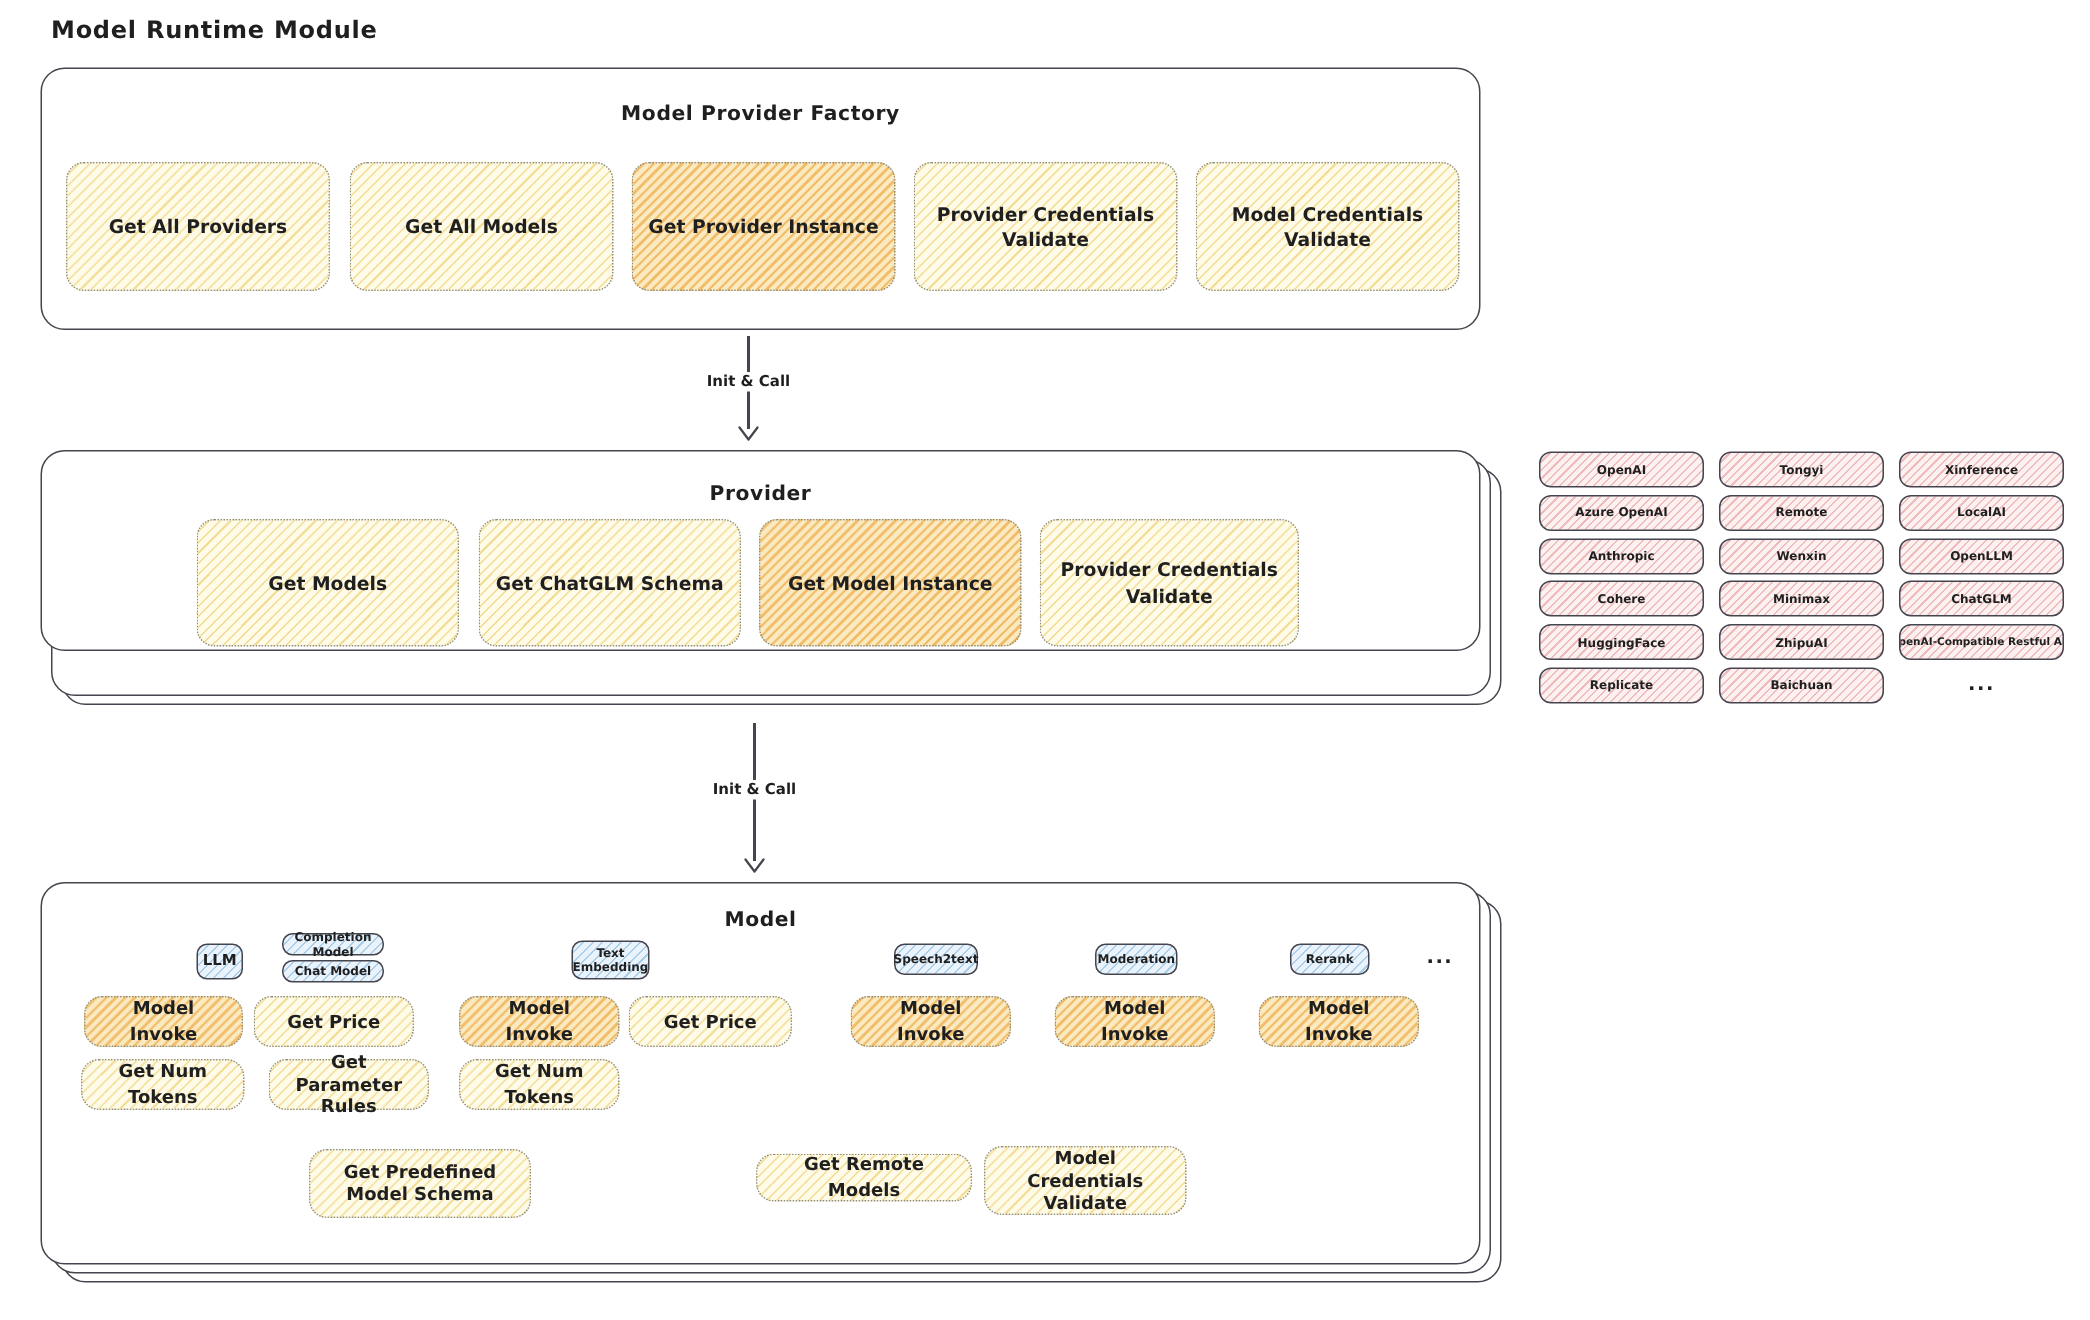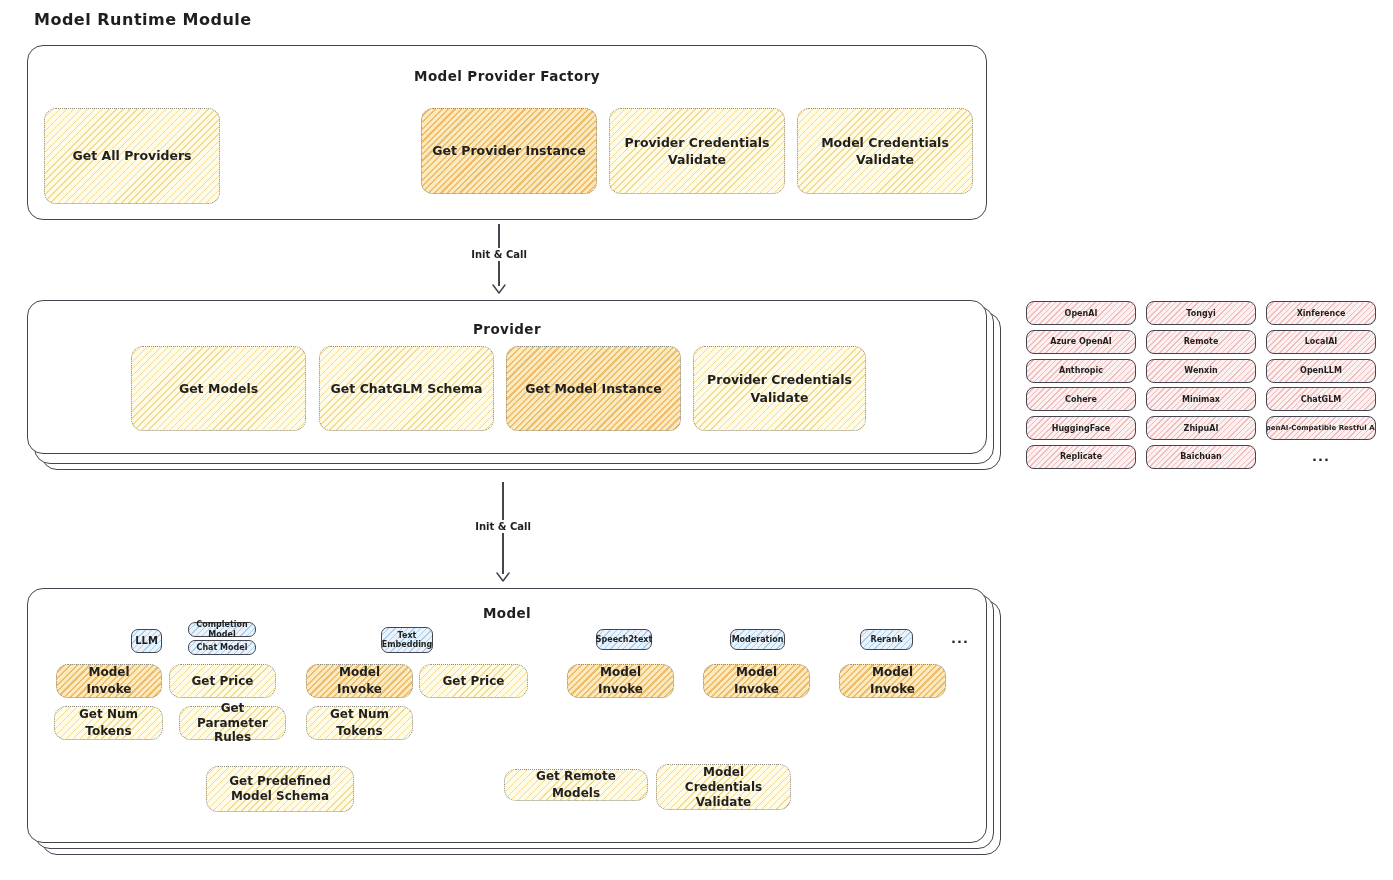--- a/index.html
+++ b/index.html
@@ -110,37 +110,38 @@
 </style>
 </head>
 <body>
 
 <div class="canvas">
 
   <div class="page-title">Model Runtime Module</div>
 
   <div class="section" style="left:27px; top:45px; width:960px; height:175px;">
     <div class="section-title" style="top:22px;">Model Provider Factory</div>
-    <div class="node" style="left:16px; top:62px; width:176px; height:96px;">Get All Providers</div>
+    <div class="node" style="left:16px; top:62px; width:176px; height:86px;">Get All Providers</div>
+    <div class="node" style="left:205px; top:62px; width:176px; height:86px;">Get All Models</div>
     <div class="node hl" style="left:393px; top:62px; width:176px; height:86px;">Get Provider Instance</div>
     <div class="node" style="left:581px; top:62px; width:176px; height:86px;">Provider Credentials Validate</div>
     <div class="node" style="left:769px; top:62px; width:176px; height:86px;">Model Credentials Validate</div>
   </div>
 
   <div class="arrow" style="left:492px; top:224px; height:70px;">
     <div class="line"></div>
     <svg width="14" height="10" viewBox="0 0 14 10">
       <path d="M1 1 L7 9 L13 1" fill="none" stroke="#45454f" stroke-width="1.5" stroke-linecap="round" stroke-linejoin="round"></path>
     </svg>
     <div class="alabel" style="top:24px;">Init &amp; Call</div>
   </div>
 
   <div class="stack" style="left:41px; top:312px; width:960px; height:158px;"></div>
   <div class="stack" style="left:34px; top:306px; width:960px; height:158px;"></div>
-  <div class="section" style="left:27px; top:300px; width:960px; height:154px;">
+  <div class="section" style="left:27px; top:300px; width:960px; height:134px;">
     <div class="section-title" style="top:20px;">Provider</div>
     <div class="node" style="left:103px; top:45px; width:175px; height:85px;">Get Models</div>
     <div class="node" style="left:291px; top:45px; width:175px; height:85px;">Get ChatGLM Schema</div>
     <div class="node hl" style="left:478px; top:45px; width:175px; height:85px;">Get Model Instance</div>
     <div class="node" style="left:665px; top:45px; width:173px; height:85px;">Provider Credentials Validate</div>
   </div>
 
   <div class="pillgrid">
     <div class="pill">OpenAI</div>
     <div class="pill">Tongyi</div>

